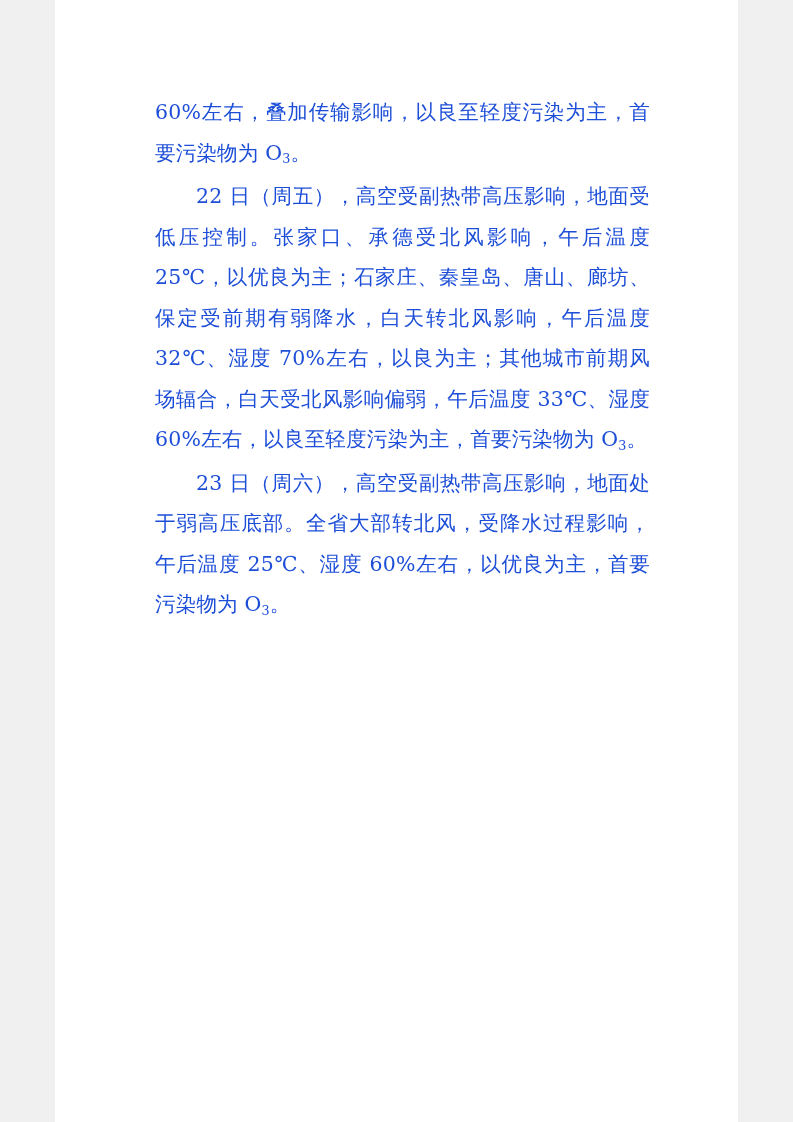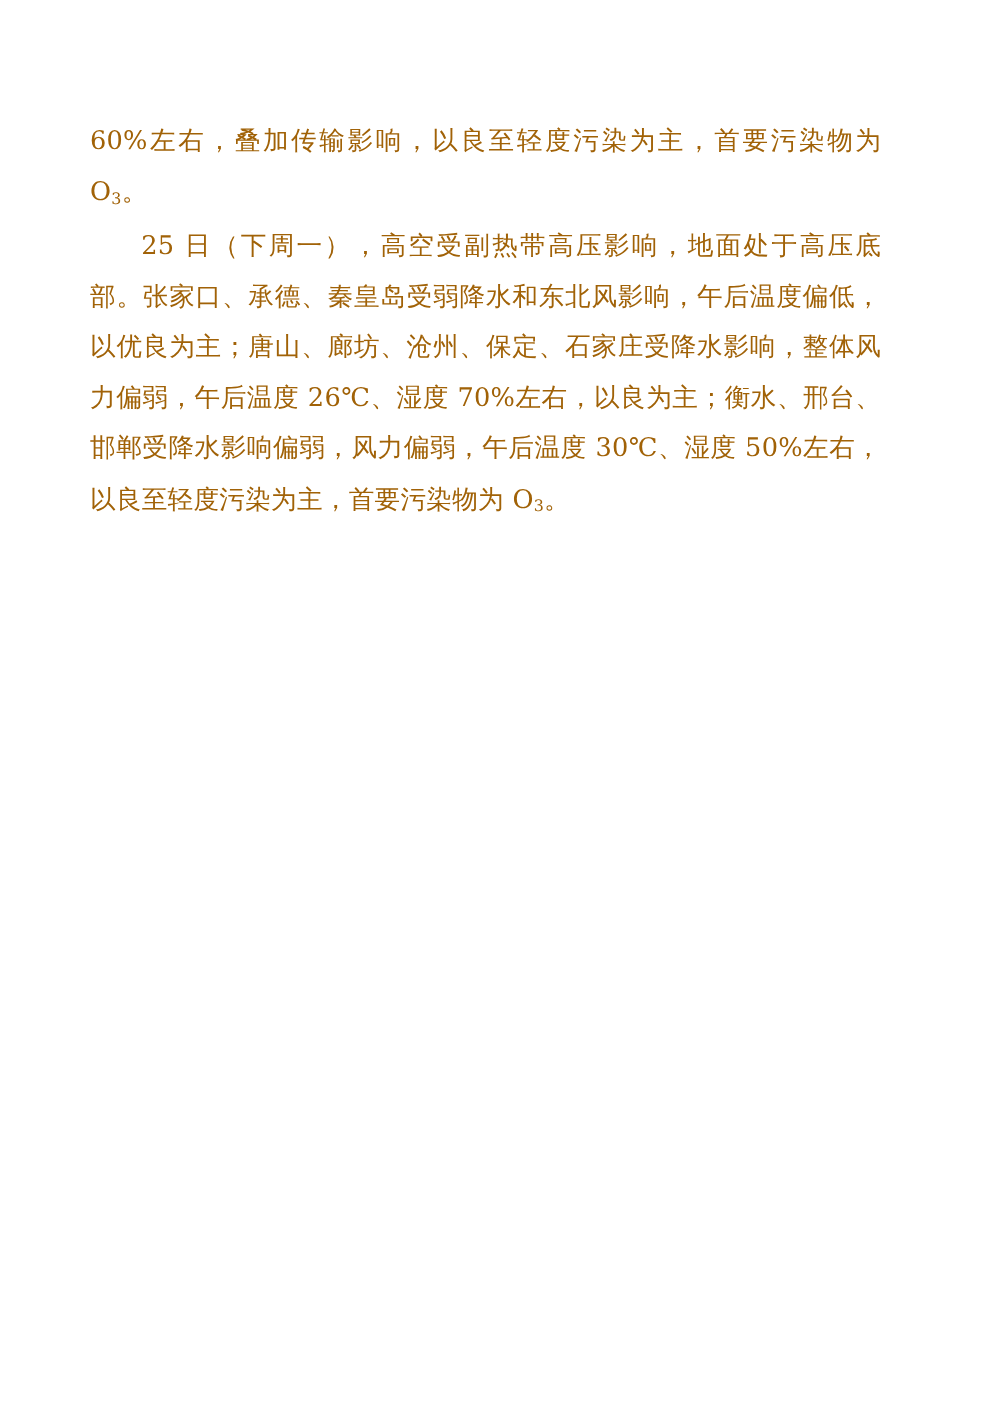--- a/index.html
+++ b/index.html
@@ -1,29 +1,29 @@
 <!DOCTYPE html>
 <html><head>
 <meta charset="utf-8">
 <style>
   html, body {
     margin: 0;
     padding: 0;
     background: #f0f0f0;
   }
   .page {
-    width: 793px;
+    width: 683px;
     height: 1122px;
     background: #ffffff;
     margin: 0 auto;
     position: relative;
     box-sizing: border-box;
-    padding: 92px 88px 60px 72px;
+    padding: 92px 88px 60px 100px;
     font-family: "DejaVu Serif", "Liberation Serif", serif;
-    color: #a16207;
+    color: #1d4ed8;
     overflow: hidden;
   }
   .doc-body {
     font-size: 20.5px;
     line-height: 40.5px;
     text-align: justify;
     text-justify: inter-ideograph;
     letter-spacing: 0.2px;
   }
   .para {
@@ -42,19 +42,20 @@
   }
 </style>
 </head>
 <body>
 
 <div class="page">
   <div class="doc-body">
 
     <p class="para"><span>60%左右，叠加传输影响，以良至轻度污染为主，首要污染物为 O</span><sub>3</sub><span>。</span></p>
 
+    <p class="para indent"><span>22 日（周五），高空受副热带高压影响，地面受低压控制。张家口、承德受北风影响，午后温度 25℃，以优良为主；石家庄、秦皇岛、唐山、廊坊、保定受前期有弱降水，白天转北风影响，午后温度 32℃、湿度 70%左右，以良为主；其他城市前期风场辐合，白天受北风影响偏弱，午后温度 33℃、湿度 60%左右，以良至轻度污染为主，首要污染物为 O</span><sub>3</sub><span>。</span></p>
+
+    <p class="para indent"><span>23 日（周六），高空受副热带高压影响，地面处于弱高压底部。全省大部转北风，受降水过程影响，午后温度 25℃、湿度 60%左右，以优良为主，首要污染物为 O</span><sub>3</sub><span>。</span></p>
 
 
-
-    <p class="para indent"><span>25 日（下周一），高空受副热带高压影响，地面处于高压底部。张家口、承德、秦皇岛受弱降水和东北风影响，午后温度偏低，以优良为主；唐山、廊坊、沧州、保定、石家庄受降水影响，整体风力偏弱，午后温度 26℃、湿度 70%左右，以良为主；衡水、邢台、邯郸受降水影响偏弱，风力偏弱，午后温度 30℃、湿度 50%左右，以良至轻度污染为主，首要污染物为 O</span><sub>3</sub><span>。</span></p>
 
   </div>
 </div>
 
 </body></html>

